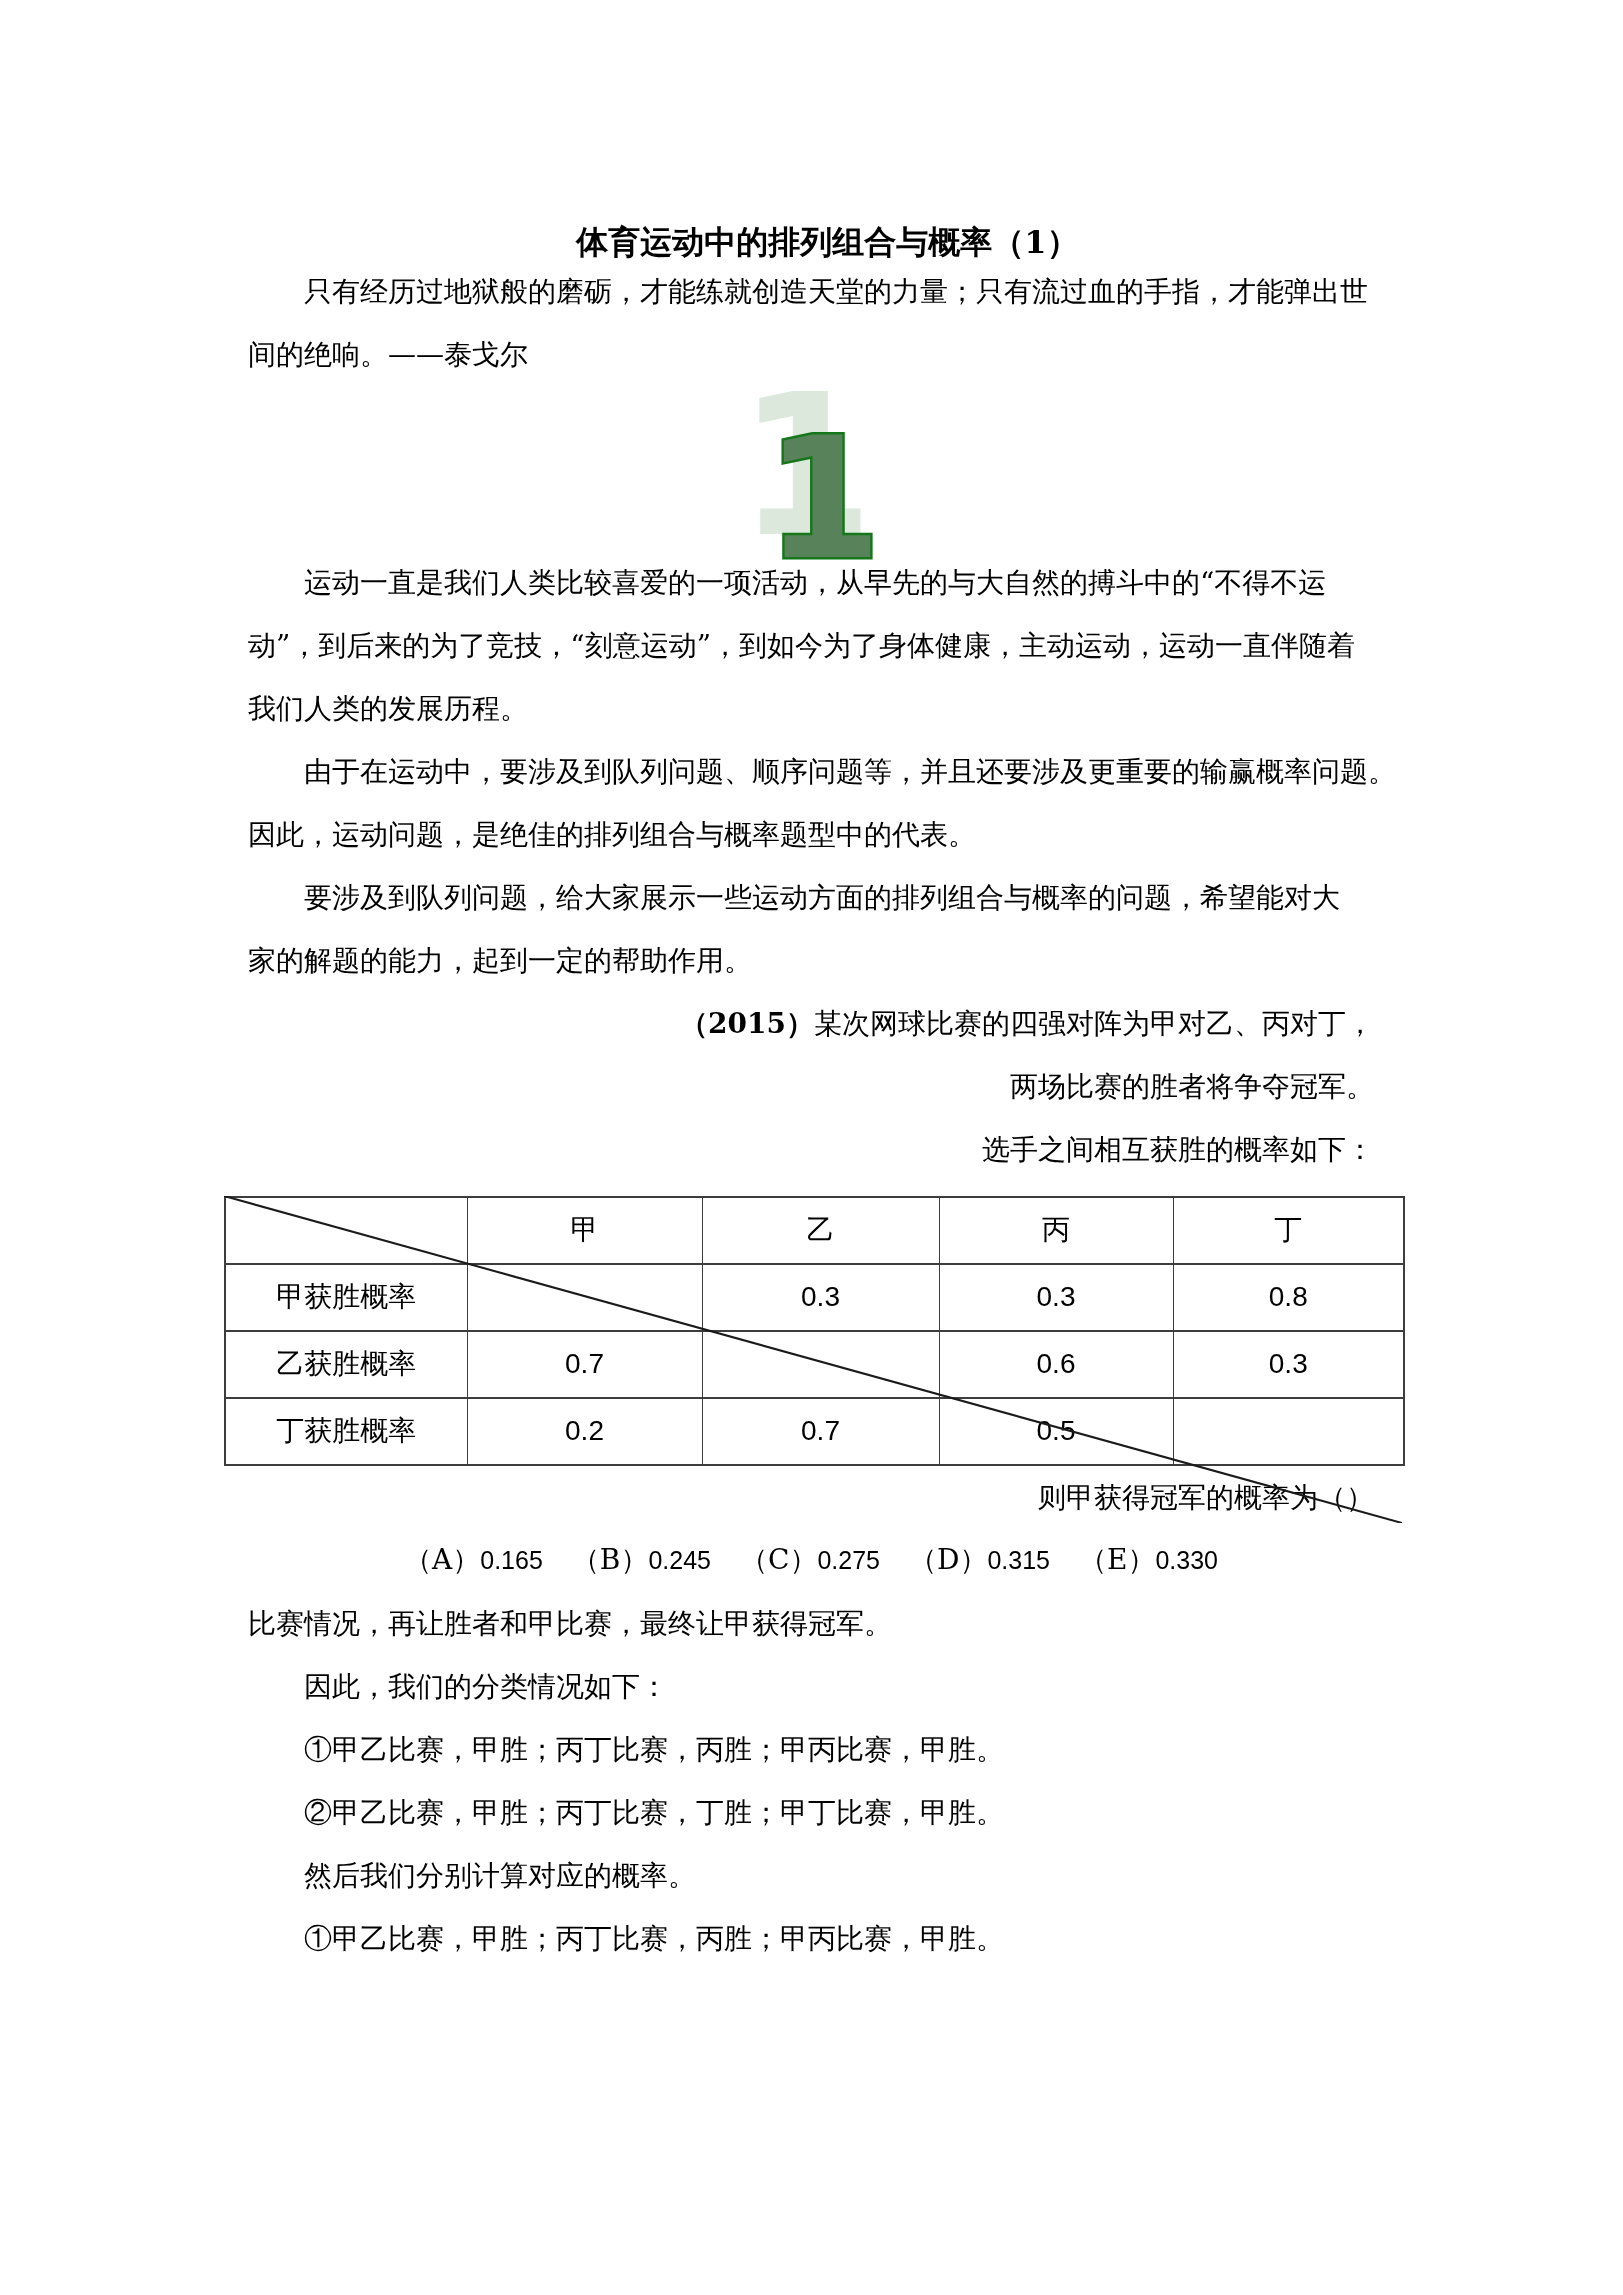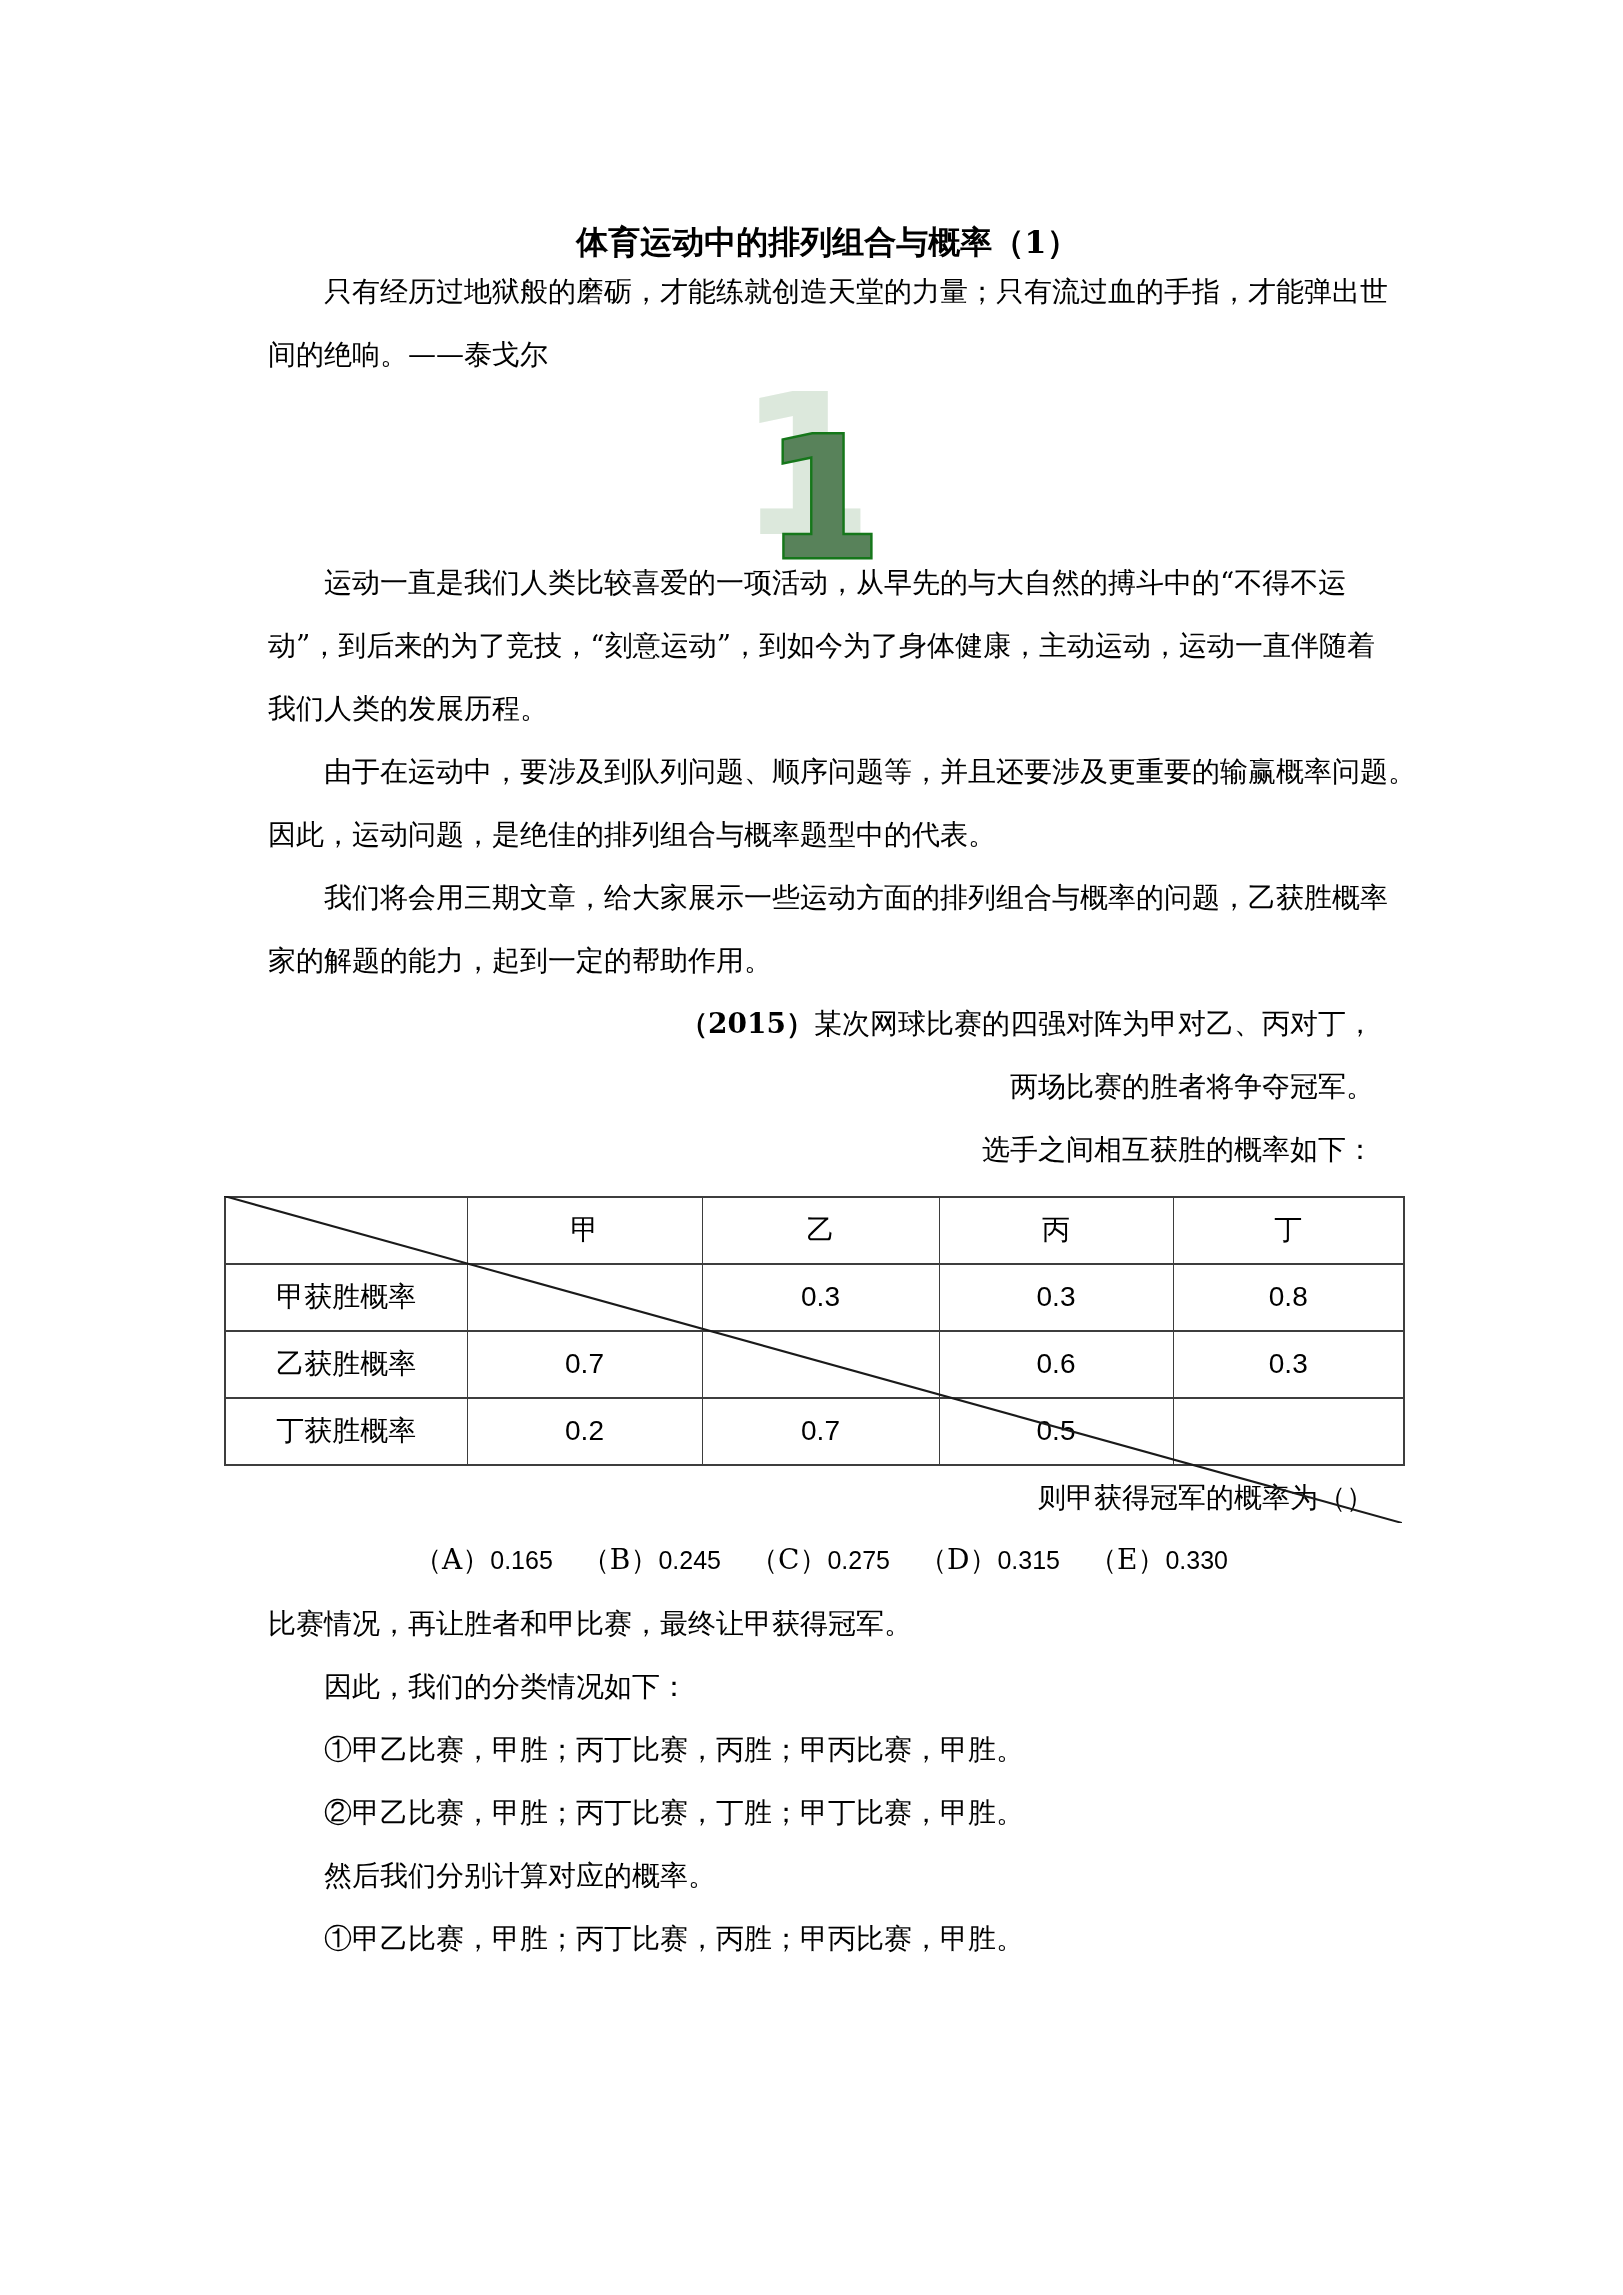--- a/index.html
+++ b/index.html
@@ -11,21 +11,21 @@
     font-family:"DejaVu Serif","Liberation Serif",serif;
     overflow:hidden;
   }
   .title {
     position:absolute; top:195px; left:0; width:1623px;
     height:63px; line-height:63px;
     margin:16px; text-align:center;
     font-size:32px; font-weight:bold;
   }
   .block { position:absolute; left:248px; width:1126px; }
-  .line { height:63px; line-height:63px; font-size:28px; white-space:nowrap;margin-left:20px; }
+  .line { height:63px; line-height:63px; font-size:28px; white-space:nowrap; }
   .indent { text-indent:56px; }
   .center { text-align:right; }
   .bold { font-weight:bold; }
   .big-one { position:absolute; left:695px; top:352px; }
   
   .table-wrap { position:relative; width:1178px; margin:14.7px 0 0 -24px; }
   table.prob { border-collapse:collapse; table-layout:fixed; width:1178px; }
   table.prob td, table.prob th {
     border:1.6px solid #3d3d3d;
     border-top-width:2.5px; border-bottom-width:2.5px;
@@ -61,21 +61,21 @@
 
   <div class="block" style="top:551px">
 
     <div class="line indent">运动一直是我们人类比较喜爱的一项活动，从早先的与大自然的搏斗中的“不得不运</div>
     <div class="line">动”，到后来的为了竞技，“刻意运动”，到如今为了身体健康，主动运动，运动一直伴随着</div>
     <div class="line">我们人类的发展历程。</div>
 
     <div class="line indent">由于在运动中，要涉及到队列问题、顺序问题等，并且还要涉及更重要的输赢概率问题。</div>
     <div class="line">因此，运动问题，是绝佳的排列组合与概率题型中的代表。</div>
 
-    <div class="line indent">我们将会用三期文章，给大家展示一些运动方面的排列组合与概率的问题，乙获胜概率</div>
+    <div class="line indent">要涉及到队列问题，给大家展示一些运动方面的排列组合与概率的问题，希望能对大</div>
     <div class="line">家的解题的能力，起到一定的帮助作用。</div>
 
     <div class="line center"><span class="bold">（2015）</span><span>某次网球比赛的四强对阵为甲对乙、丙对丁，</span></div>
     <div class="line center">两场比赛的胜者将争夺冠军。</div>
     <div class="line center">选手之间相互获胜的概率如下：</div>
 
     <div class="table-wrap">
       <table class="prob">
         <colgroup>
           <col style="width:242px">

